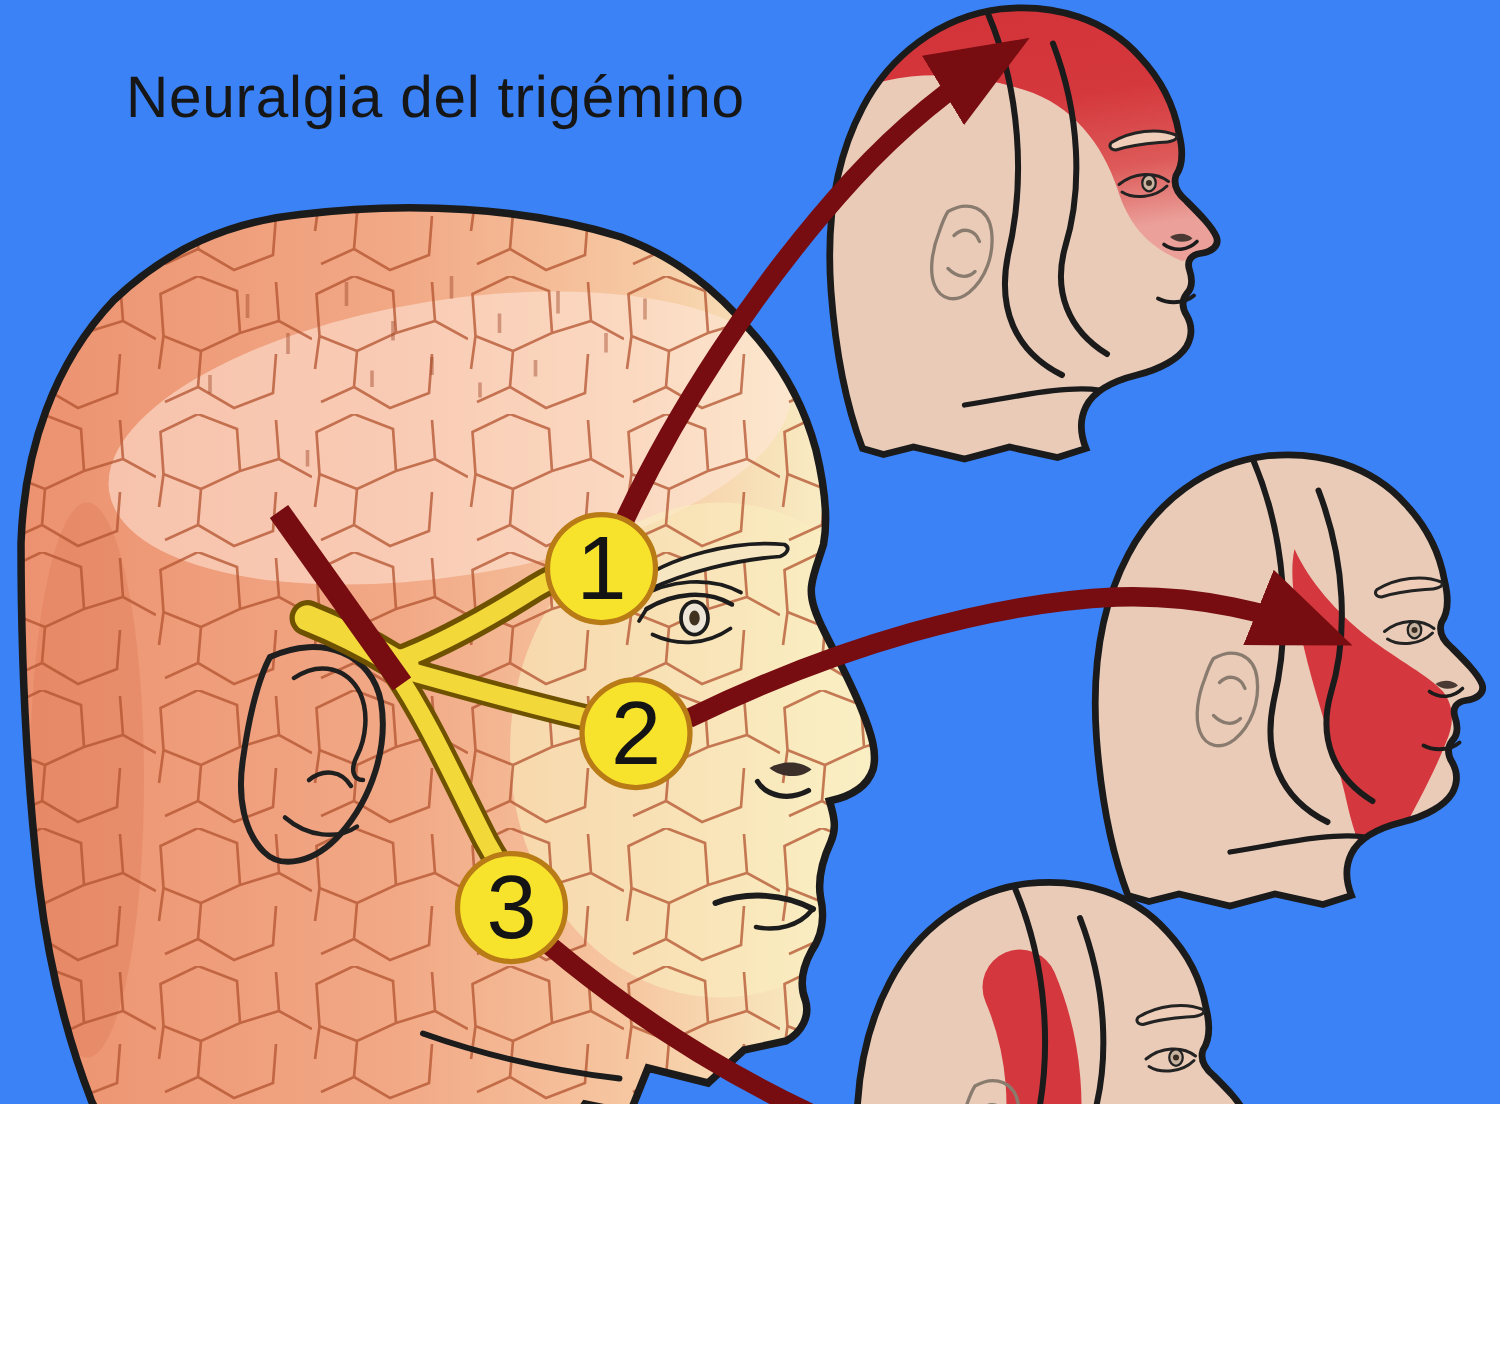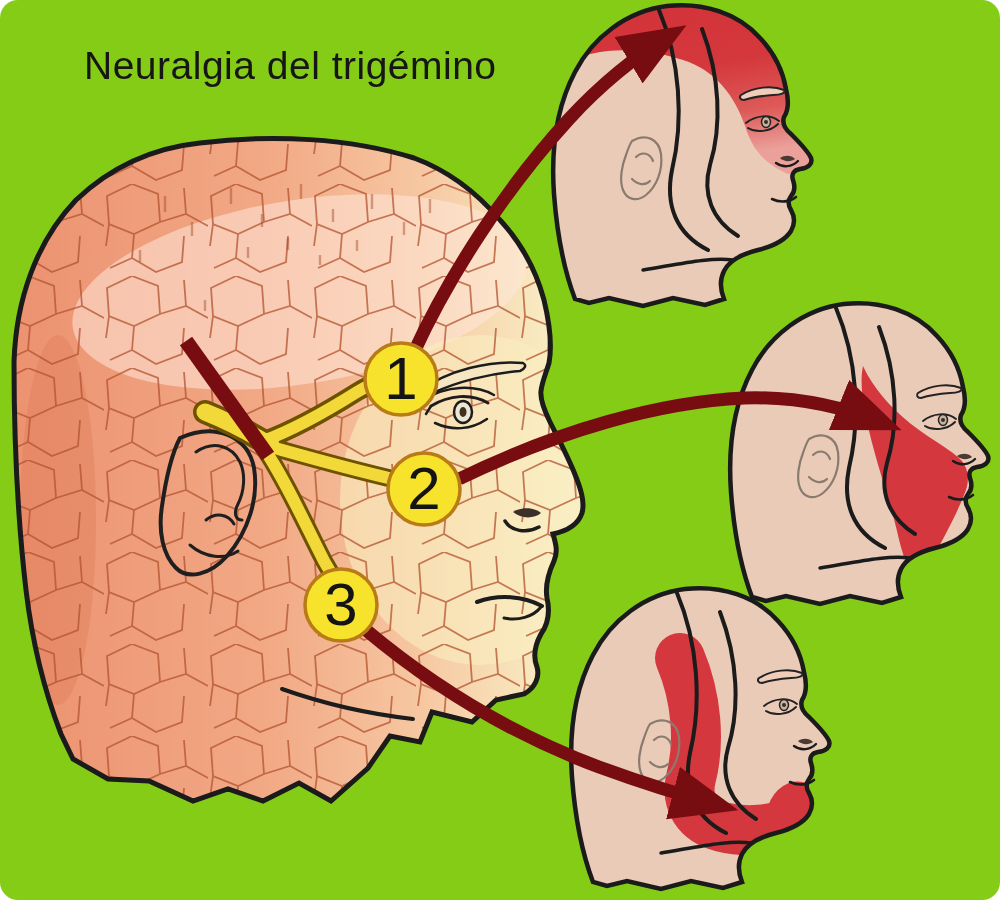--- a/index.html
+++ b/index.html
@@ -1,17 +1,17 @@
 <!DOCTYPE html>
 <html><head>
 <meta charset="utf-8">
 <style>
   html,body{margin:0;padding:0;background:#ffffff;}
-  .canvas{position:relative;width:1000px;height:900px;background:#84cc16;overflow:hidden;
-          font-family:"Liberation Sans","DejaVu Sans",sans-serif;border-radius:18px;}
+  .canvas{position:relative;width:1000px;height:736px;background:#3b82f6;overflow:hidden;
+          font-family:"Liberation Sans","DejaVu Sans",sans-serif;}
   .title{position:absolute;left:84px;top:44px;font-size:39px;letter-spacing:0.5px;
          color:#161616;white-space:nowrap;}
   svg{position:absolute;left:0;top:0;}
   svg text{font-family:"Liberation Sans","DejaVu Sans",sans-serif;}
 </style>
 </head>
 <body>
 
 <div class="canvas">
   <div class="title">Neuralgia del trigémino</div>

